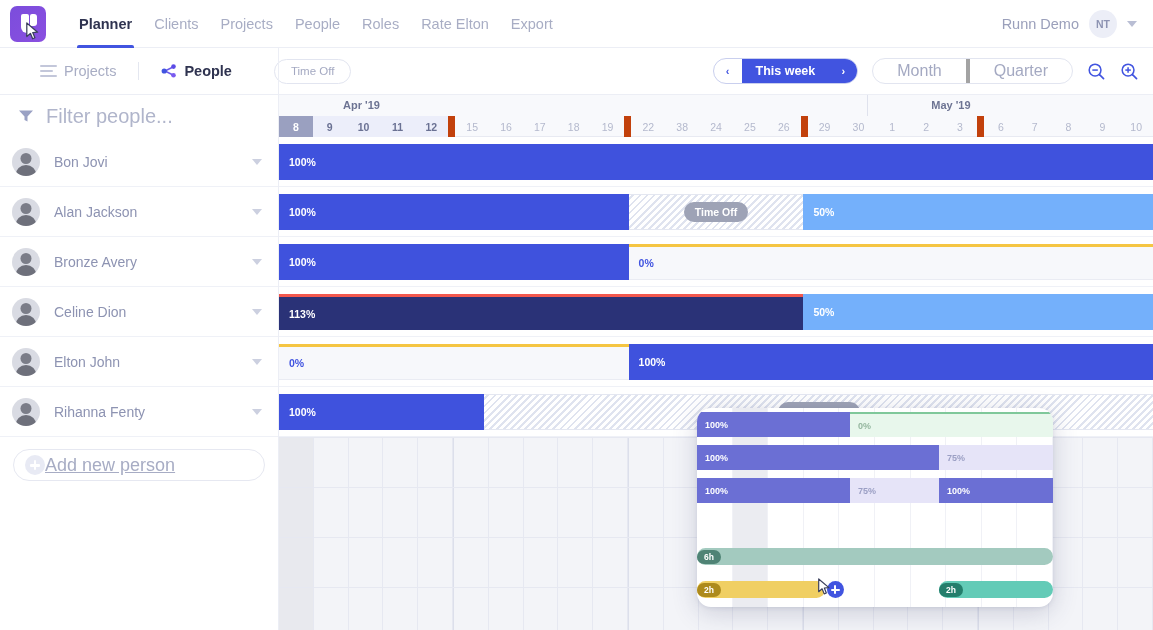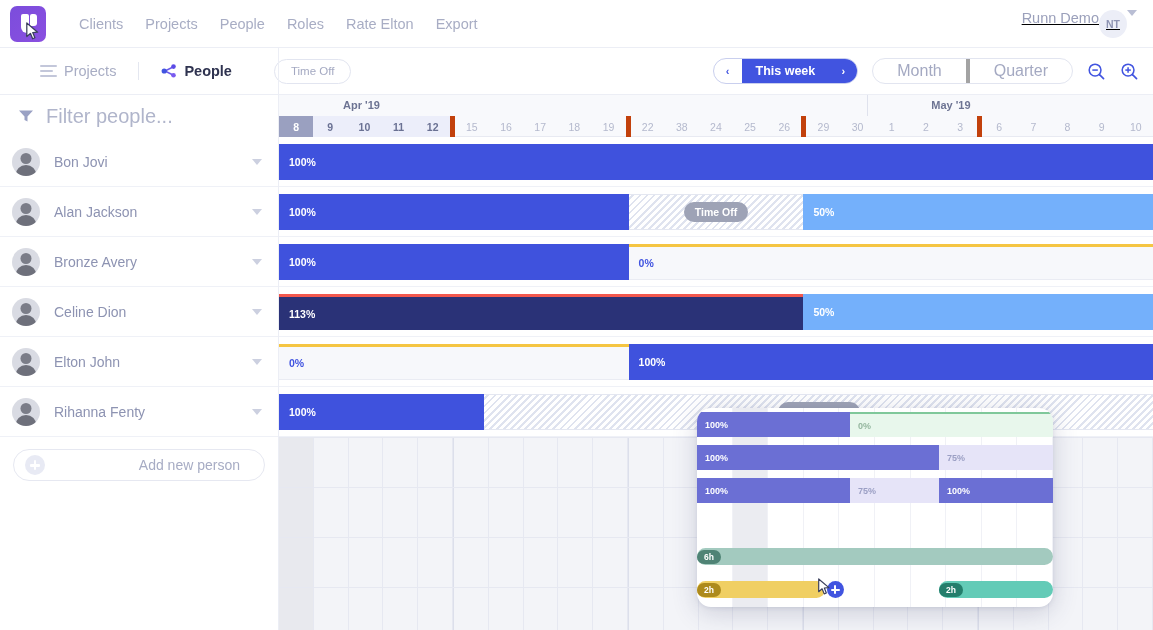--- a/index.html
+++ b/index.html
@@ -35,23 +35,22 @@
   .navtab {
     font-size: 14.5px; color: #a8adc4; padding: 0 11px; line-height: 48px;
     position: relative; cursor: pointer; white-space: nowrap;
   }
   .navtab.active { color: #2f3350; font-weight: 600; }
   .navtab.active::after {
     content: ""; position: absolute; left: 9px; right: 9px; bottom: 0;
     height: 3px; background: #4154e0; border-radius: 2px 2px 0 0;
   }
   .nav-right {
-    margin-left: auto; display: flex; 
+    margin-left: auto; display: flex; align-items: center; gap: 10px;
     margin-right: 16px;
-    text-decoration: underline;
   }
   .org-name { font-size: 14.5px; color: #9ba0bb; }
   .avatar-initials {
     width: 28px; height: 28px; border-radius: 50%;
     background: #eceef7; color: #8d93b2; font-size: 10.5px; font-weight: 700;
     display: flex; align-items: center; justify-content: center;
   }
   .chev-down {
     width: 0; height: 0; border-left: 5px solid transparent;
     border-right: 5px solid transparent; border-top: 6px solid #b9bed4;
@@ -140,21 +139,21 @@
   .days {
     position: absolute; left: 279px; top: 21px; right: 0; height: 21px;
     display: flex;
   }
   .day {
     flex: 1; display: flex; align-items: center; justify-content: center;
     font-size: 10.5px; color: #b4b9cd;
   }
   .day.inweek { background: #eceefa; color: #6a7193; font-weight: 700; }
   .day.today { background: #9aa0c0; color: #fff; font-weight: 700; }
-  .day.wkstart { border-left: 5px solid #c2410c; }
+  .day.wkstart { border-left: 7px solid #c2410c; }
 
   
   .sidebar {
     position: absolute; left: 0; top: 137px; width: 279px; bottom: 0;
     background: #fff; border-right: 1px solid #eceef5; z-index: 4;
   }
   .prow {
     height: 50px; display: flex; align-items: center; padding-left: 12px;
     border-bottom: 1px solid #eff1f7; cursor: pointer;
   }
@@ -184,21 +183,21 @@
   .plus-circle {
     width: 20px; height: 20px; border-radius: 50%; background: #e8eaf4;
     margin-left: 11px; position: relative; flex: none;
   }
   .plus-circle::before, .plus-circle::after {
     content: ""; position: absolute; background: #fff; border-radius: 1px;
   }
   .plus-circle::before { left: 5px; top: 9px; width: 10px; height: 2.5px; }
   .plus-circle::after { left: 8.75px; top: 5px; width: 2.5px; height: 10px; }
   .addperson .lbl {
-    flex: 1; text-align: right; font-size: 14px; color: #a7acc4; margin-right: 24px;
+    flex: 1; text-align: left; font-size: 18px; color: #a7acc4; margin-right: 24px; text-decoration: underline;
   }
 
   
   .timeline {
     position: absolute; left: 279px; top: 137px; right: 0; bottom: 0;
     background: #f3f4f8; overflow: hidden;
   }
   .gridlines { position: absolute; inset: 0; display: flex; }
   .gcol { flex: 1; border-right: 1px solid #e6e8f1; }
   .gcol.today { background: #e8e9ee; }
@@ -281,20 +280,21 @@
   .cursor-pop { position: absolute; left: 817px; top: 578px; width: 17px; height: 19px; z-index: 11; }
 </style>
 </head>
 <body>
 
 <div id="app">
 
   <div class="topnav">
     <div class="logo"></div>
     <div class="navtabs">
+      <div class="navtab active"><span>Planner</span></div>
       <div class="navtab"><span>Clients</span></div>
       <div class="navtab"><span>Projects</span></div>
       <div class="navtab"><span>People</span></div>
       <div class="navtab"><span>Roles</span></div>
       <div class="navtab"><span>Rate Elton</span></div>
       <div class="navtab"><span>Export</span></div>
     </div>
     <div class="nav-right">
       <span class="org-name">Runn Demo</span>
       <span class="avatar-initials">NT</span>

